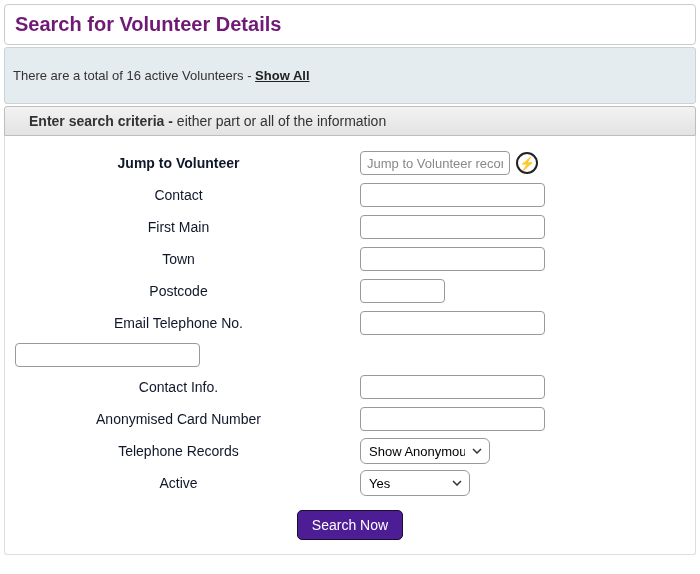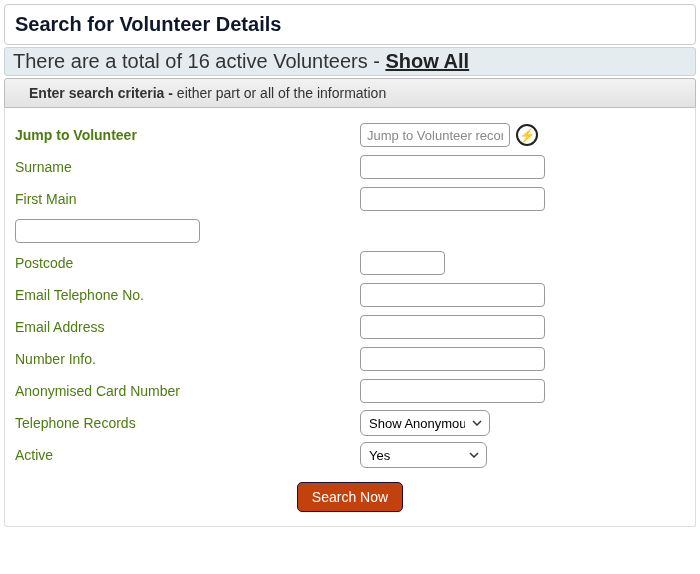--- a/index.html
+++ b/index.html
@@ -15,28 +15,28 @@
   .title-bar {
     border: 1px solid #ccc;
     border-radius: 4px;
     padding: 8px 10px;
     margin-bottom: 2px;
   }
   .title-bar h1 {
     margin: 0;
     font-size: 20px;
     font-weight: bold;
-    color: #0f172a;
+    color: #701a75;
   }
   .summary-bar {
     background: #e4ecef;
     border: 1px solid #c9d4d8;
     border-radius: 3px;
-    padding: 2px 8px;
-    font-size: 20px;
+    padding: 20px 8px;
+    font-size: 13px;
     color: #333;
     margin-bottom: 2px;
   }
   .summary-bar a {
     color: #222;
     font-weight: bold;
     text-decoration: underline;
   }
   .criteria-bar {
     background: linear-gradient(#f2f2f2, #e3e3e3);
@@ -54,24 +54,24 @@
     padding: 8px 10px 14px 10px;
   }
   .row {
     display: flex;
     align-items: center;
     margin: 6px 0;
     min-height: 26px;
   }
   .lbl {
     width: 345px;
-    text-align: left;
+    text-align: center;
     padding-right: 18px;
     font-size: 14px;
-    color: #4d7c0f;
+    color: #0f172a;
   }
   .lbl.bold { font-weight: bold; }
   .ctl { flex: 1; display: flex; align-items: center; gap: 6px; }
   input[type="text"] {
     height: 24px;
     border: 1px solid #999;
     border-radius: 4px;
     padding: 2px 6px;
     font-size: 13px;
     background: #fff;
@@ -95,40 +95,40 @@
     -webkit-appearance: none;
   }
   .select-wrap .chev {
     position: absolute;
     right: 8px;
     top: 50%;
     transform: translateY(-50%);
     pointer-events: none;
   }
   .w-sel1 { width: 130px; }
-  .w-sel2 { width: 127px; }
+  .w-sel2 { width: 110px; }
   .bolt-btn {
     width: 22px;
     height: 22px;
     border: 2px solid #222;
     border-radius: 50%;
     display: inline-flex;
     align-items: center;
     justify-content: center;
     font-size: 13px;
     line-height: 1;
     background: #fff;
     cursor: pointer;
   }
   .btn-row {
     text-align: center;
     margin-top: 14px;
   }
   .search-btn {
-    background: #c2410c;
+    background: #4c1d95;
     color: #fff;
     border: 1px solid #1c0f2e;
     border-radius: 5px;
     padding: 6px 14px;
     font-size: 14px;
     cursor: pointer;
   }
 </style>
 </head>
 <body>
@@ -151,63 +151,63 @@
     <div class="lbl bold">Jump to Volunteer</div>
     <div class="ctl">
       <input type="text" class="w-jump" placeholder="Jump to Volunteer record..." style="">
       <span class="bolt-btn">
         <span>⚡</span>
       </span>
     </div>
   </div>
 
   <div class="row">
-    <div class="lbl">Surname</div>
+    <div class="lbl">Contact</div>
     <div class="ctl">
         <input type="text" class="w-med" style="">
       </div>
   </div>
 
   <div class="row">
     <div class="lbl">First Main</div>
     <div class="ctl">
         <input type="text" class="w-med" style="">
       </div>
   </div>
 
 
   <div class="row">
+    <div class="lbl">Town</div>
     <div class="ctl">
         <input type="text" class="w-med" style="">
       </div>
   </div>
 
   <div class="row">
     <div class="lbl">Postcode</div>
     <div class="ctl">
         <input type="text" class="w-short" style="">
       </div>
   </div>
 
   <div class="row">
     <div class="lbl">Email Telephone No.</div>
     <div class="ctl">
         <input type="text" class="w-med" style="">
       </div>
   </div>
 
   <div class="row">
-    <div class="lbl">Email Address</div>
-    <div class="ctl">
-        <input type="text" class="w-med" style="">
-      </div>
-  </div>
-
-  <div class="row">
-    <div class="lbl">Number Info.</div>
+    <div class="ctl">
+        <input type="text" class="w-med" style="">
+      </div>
+  </div>
+
+  <div class="row">
+    <div class="lbl">Contact Info.</div>
     <div class="ctl">
         <input type="text" class="w-med" style="">
       </div>
   </div>
 
   <div class="row">
     <div class="lbl">Anonymised Card Number</div>
     <div class="ctl">
         <input type="text" class="w-med" style="">
       </div>

